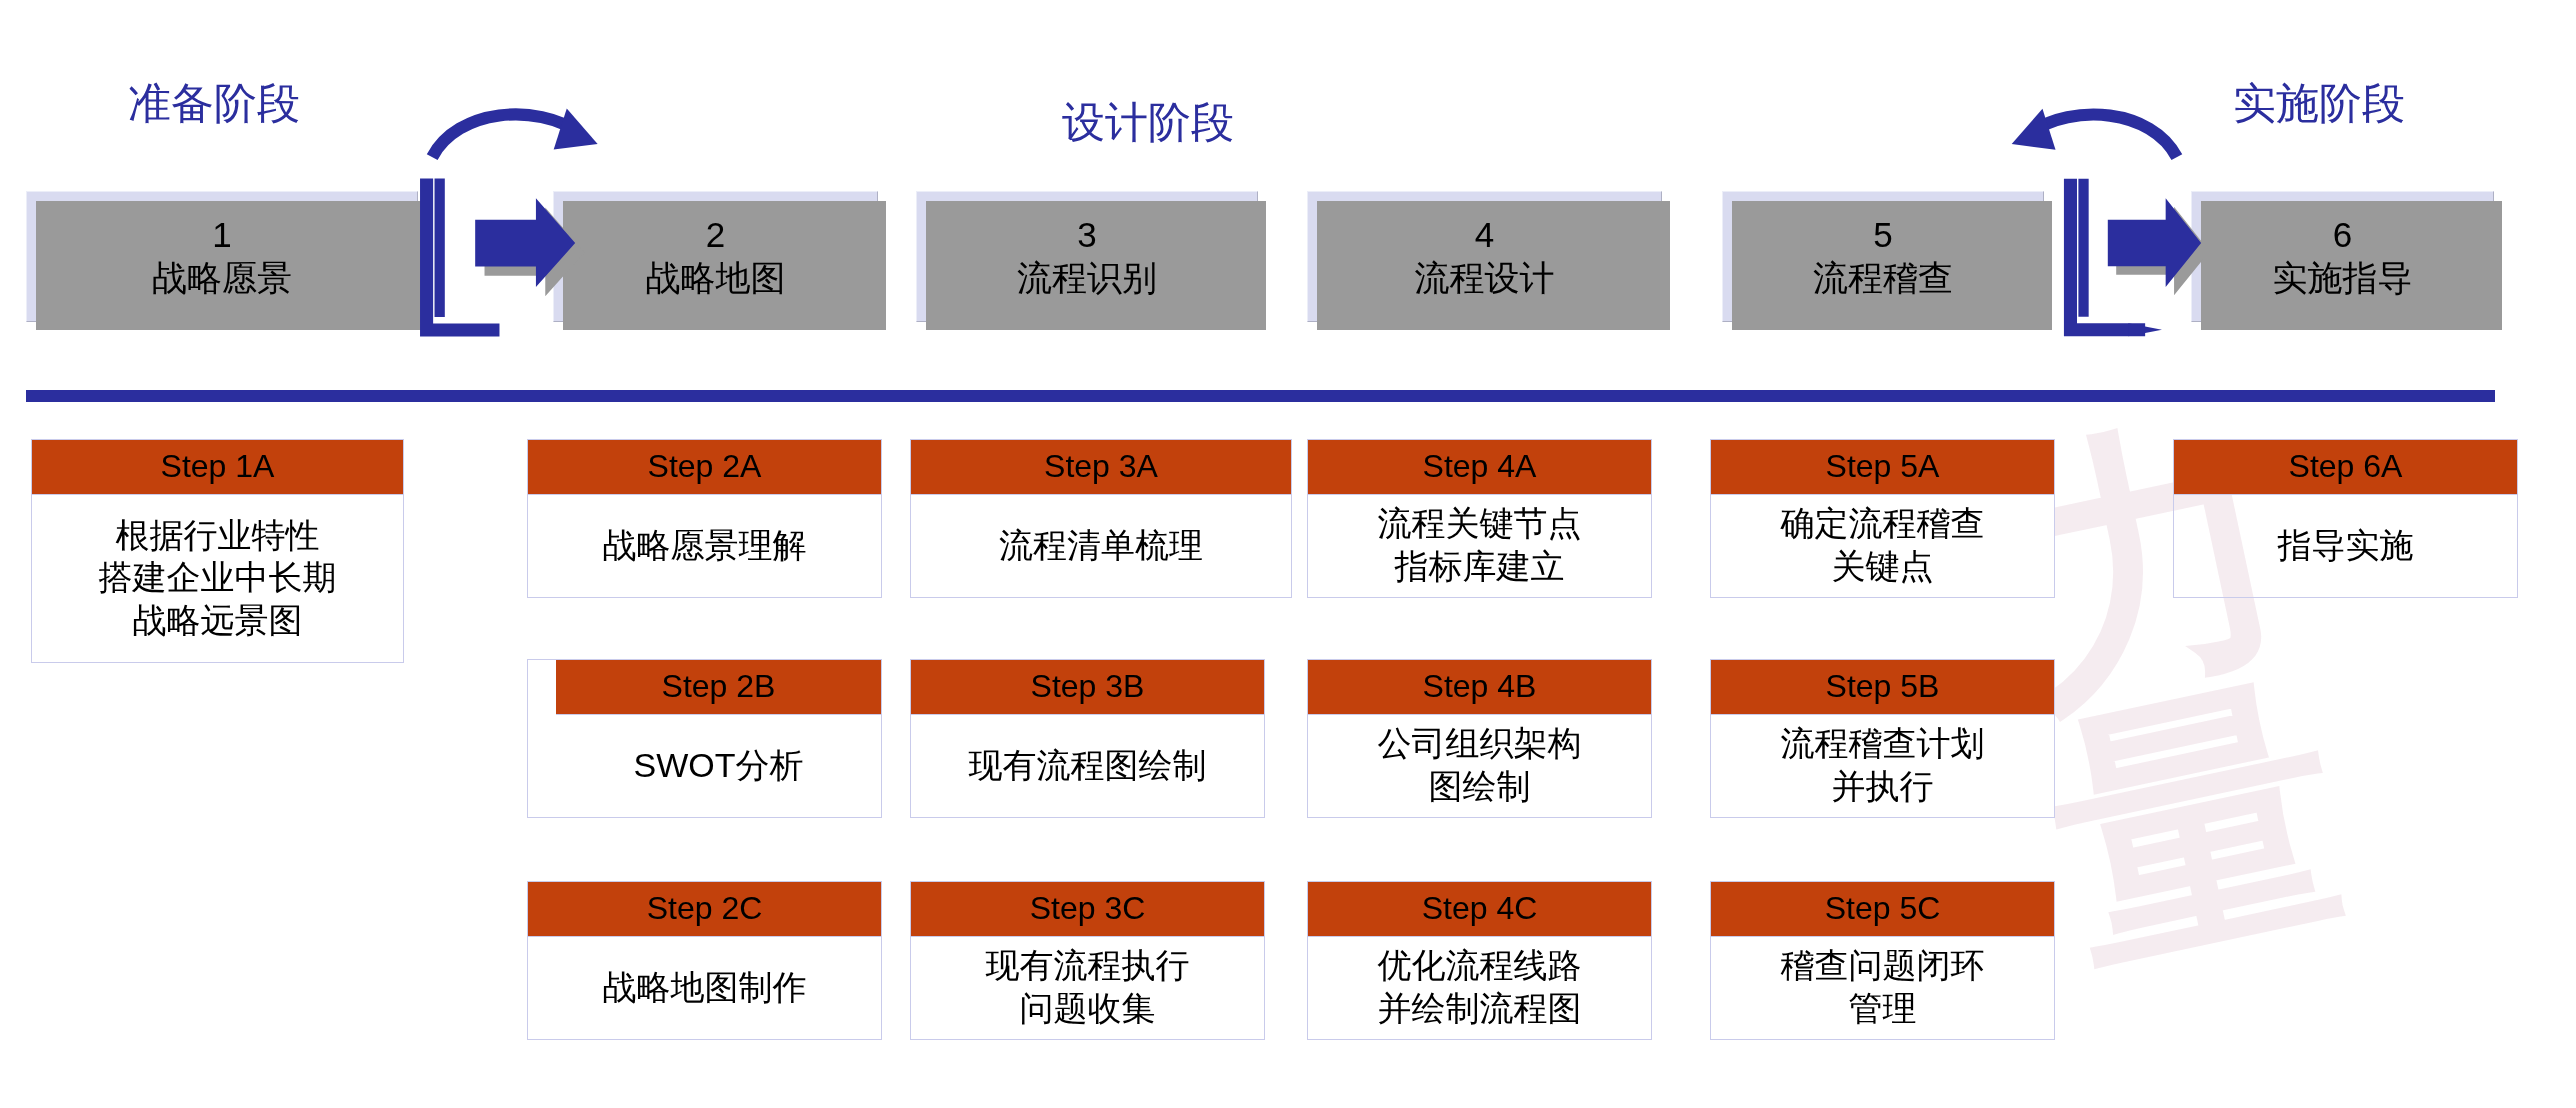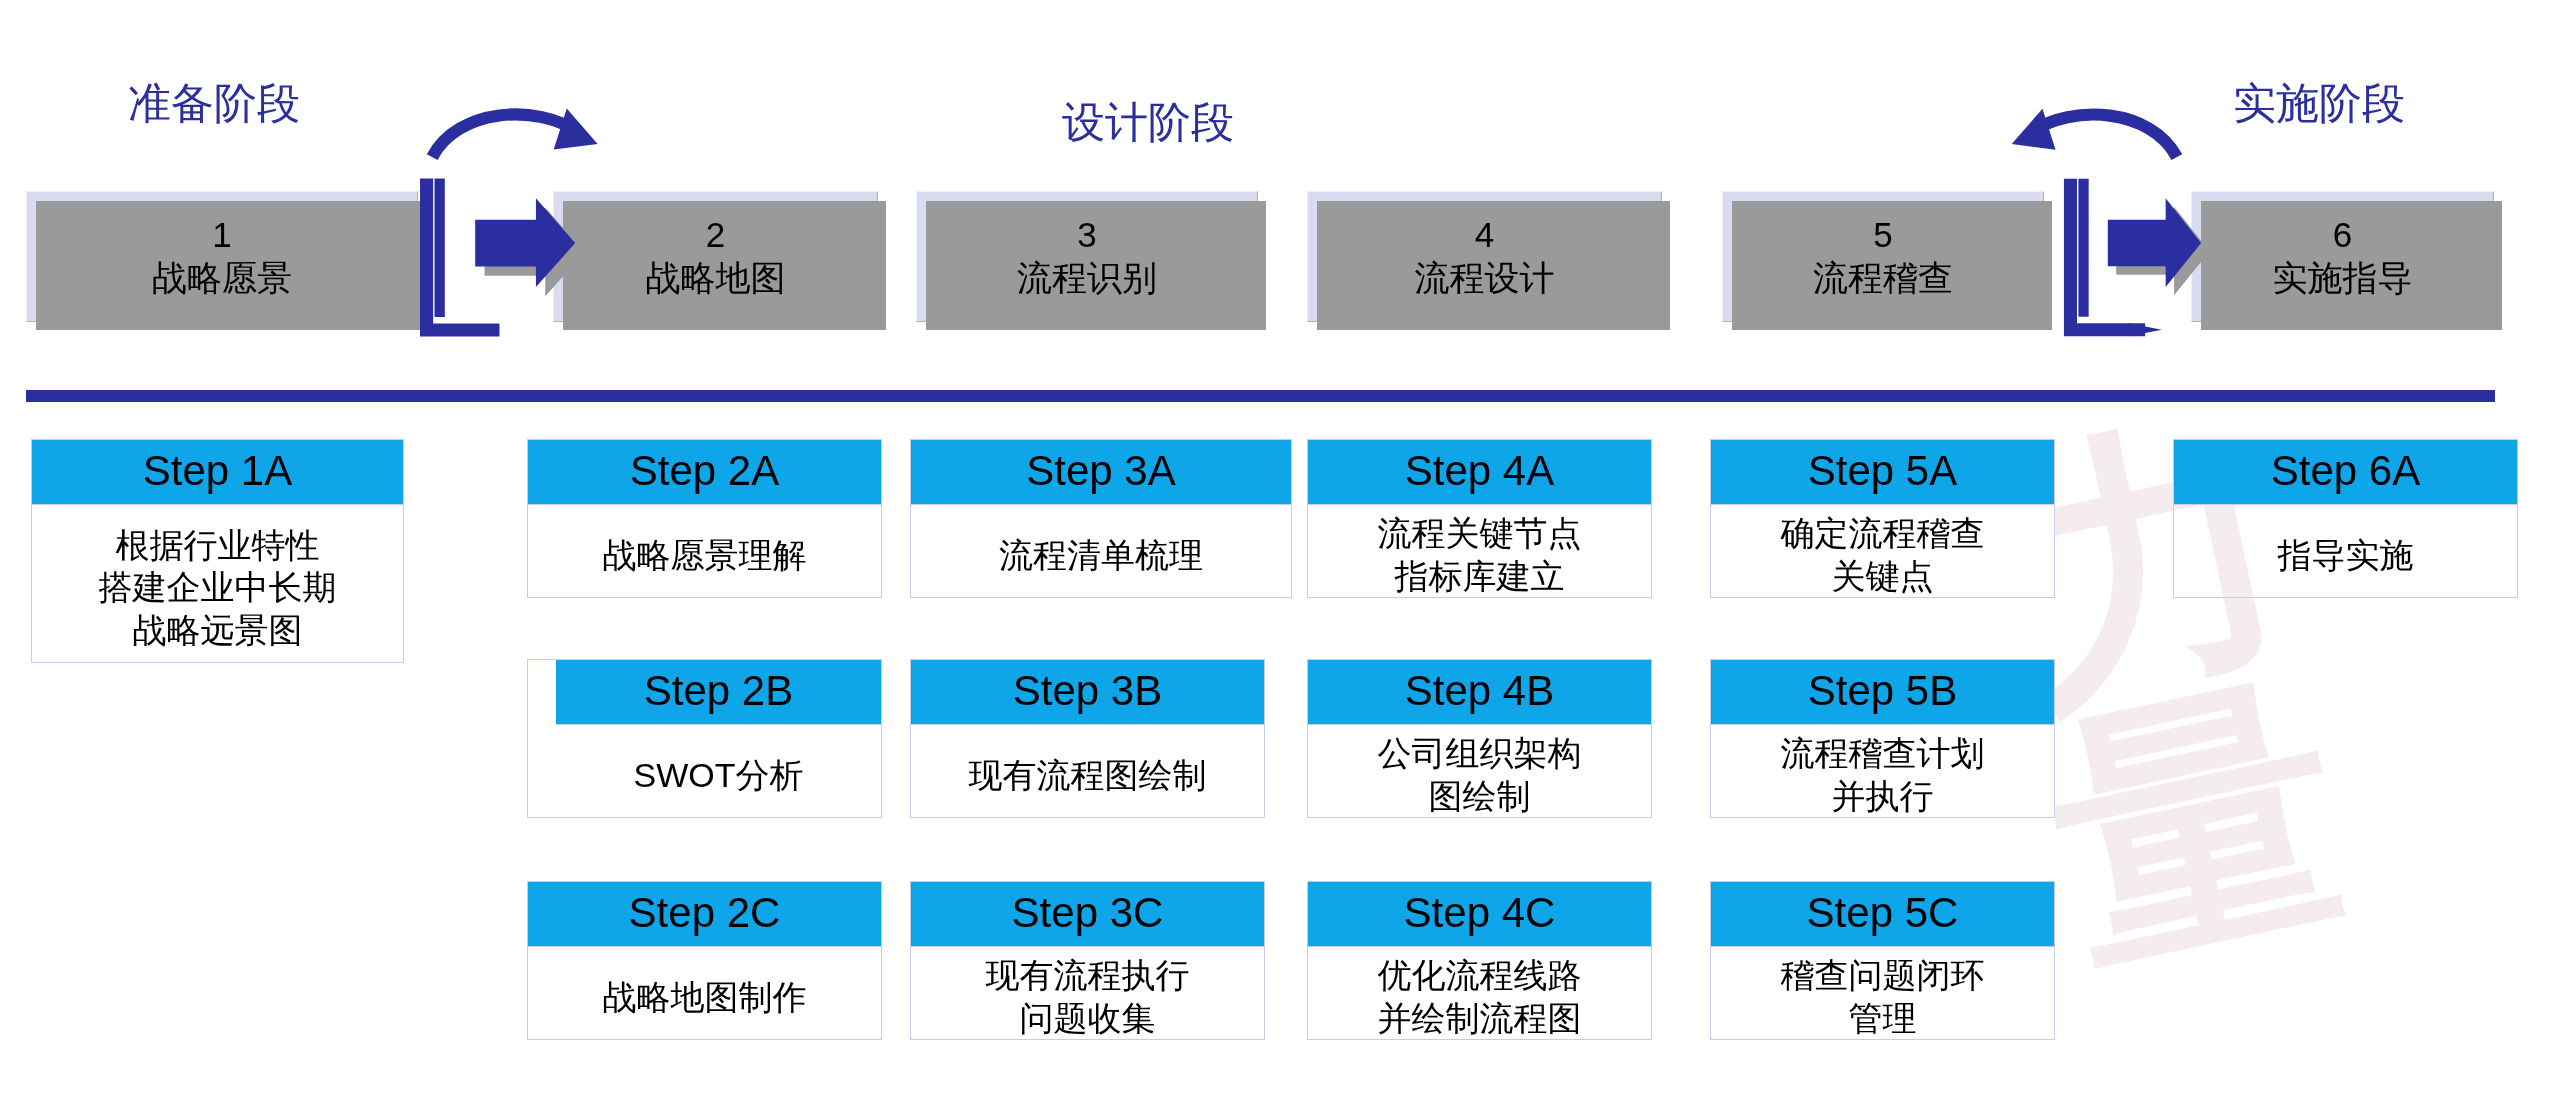--- a/index.html
+++ b/index.html
@@ -95,24 +95,24 @@
   }
 
   
   .step-card {
     position: absolute;
     border: 1.9px solid #c9cbeb;
     background: #ffffff;
     z-index: 5;
   }
   .step-card .step-head {
-    background: #0ea5e9;
+    background: #c2410c;
     border-bottom: 1.9px solid #c9cbeb;
     text-align: center;
-    font-size: 42px;
+    font-size: 32px;
     color: #000;
     line-height: 1;
     padding: 10.3px 0 12px 0;
   }
   .step-card .step-body {
     display: flex;
     align-items: center;
     justify-content: center;
     text-align: center;
     font-size: 34px;

